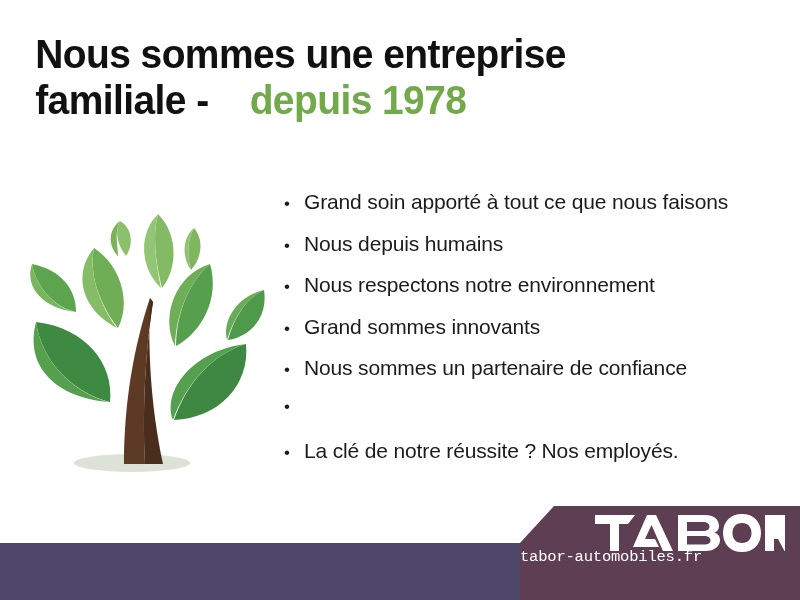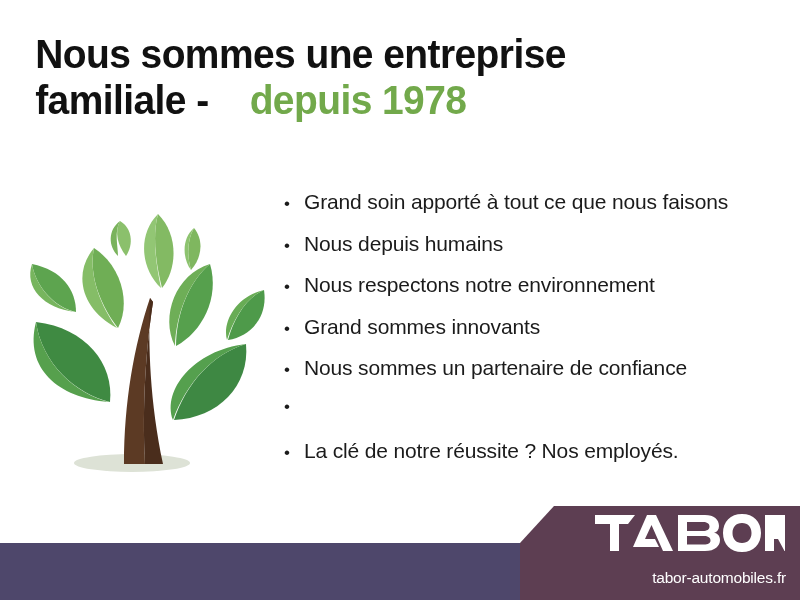--- a/index.html
+++ b/index.html
@@ -52,24 +52,24 @@
   .logo-block{
     position:absolute;left:520px;top:506px;width:280px;height:94px;
     background:#5D3E52;
     clip-path:polygon(34px 0, 280px 0, 280px 94px, 0 94px, 0 37px);
   }
   .logo-wordmark{
     position:absolute;left:595px;top:513px;width:190px;height:40px;
   }
   .logo-wordmark svg{display:block;width:100%;height:100%;}
   .logo-domain{
-    position:absolute;left:520px;top:569px;width:266px;
-    text-align:right;color:#ffffff;
+    position:absolute;left:520px;top:548px;width:266px;
+    color:#ffffff;
     font-size:15.5px;letter-spacing:-0.2px;
-    font-family:Liberation Sans, sans-serif;
+    font-family:Liberation Mono, monospace;
   }
 </style>
 </head>
 <body>
 
 <div class="slide">
 
   <div class="title-block">
     <div class="title-line">Nous sommes une entreprise</div>
     <div class="title-line">

